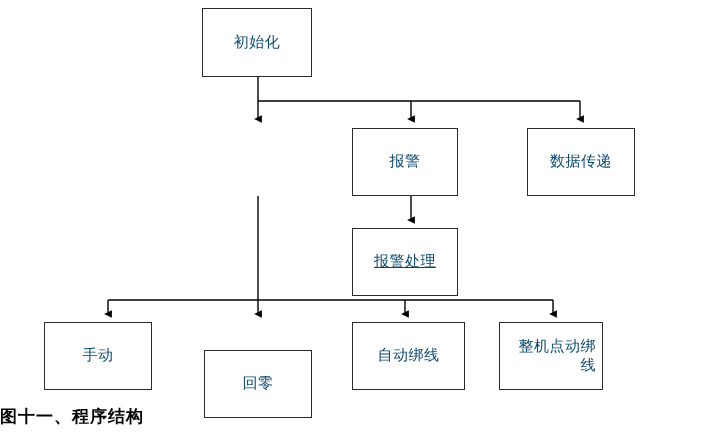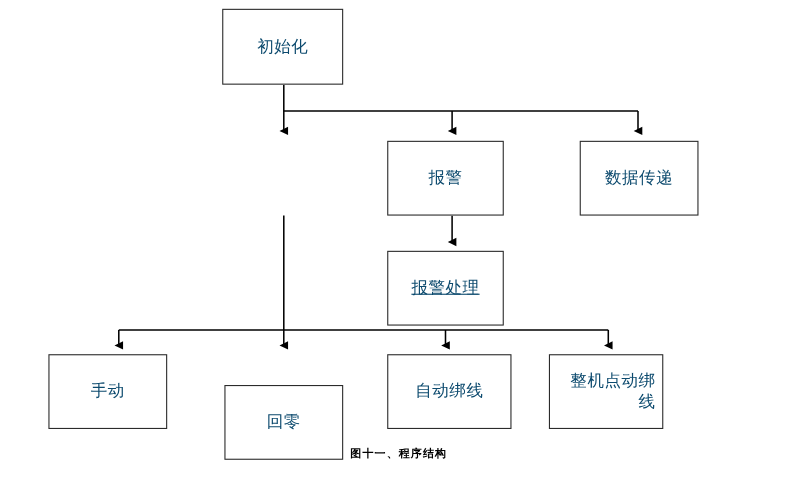--- a/index.html
+++ b/index.html
@@ -48,22 +48,21 @@
     top: 0;
     width: 725px;
     height: 444px;
     pointer-events: none;
   }
   #figure-caption {
     position: absolute;
     left: 0;
     top: 405px;
     width: 725px;
-    text-align: center;
-    font-size: 10px;
+    font-size: 17px;
     font-weight: bold;
     letter-spacing: 1px;
     color: #000000;
   }
 </style>
 </head>
 <body>
 
 <div id="diagram-root">
 

